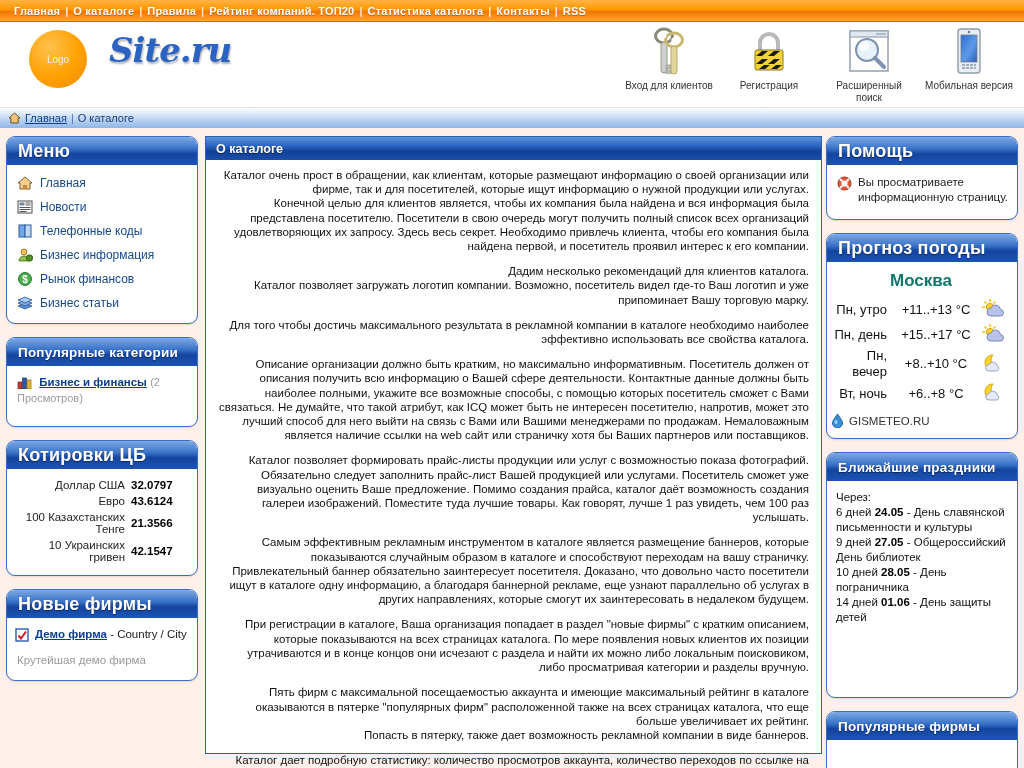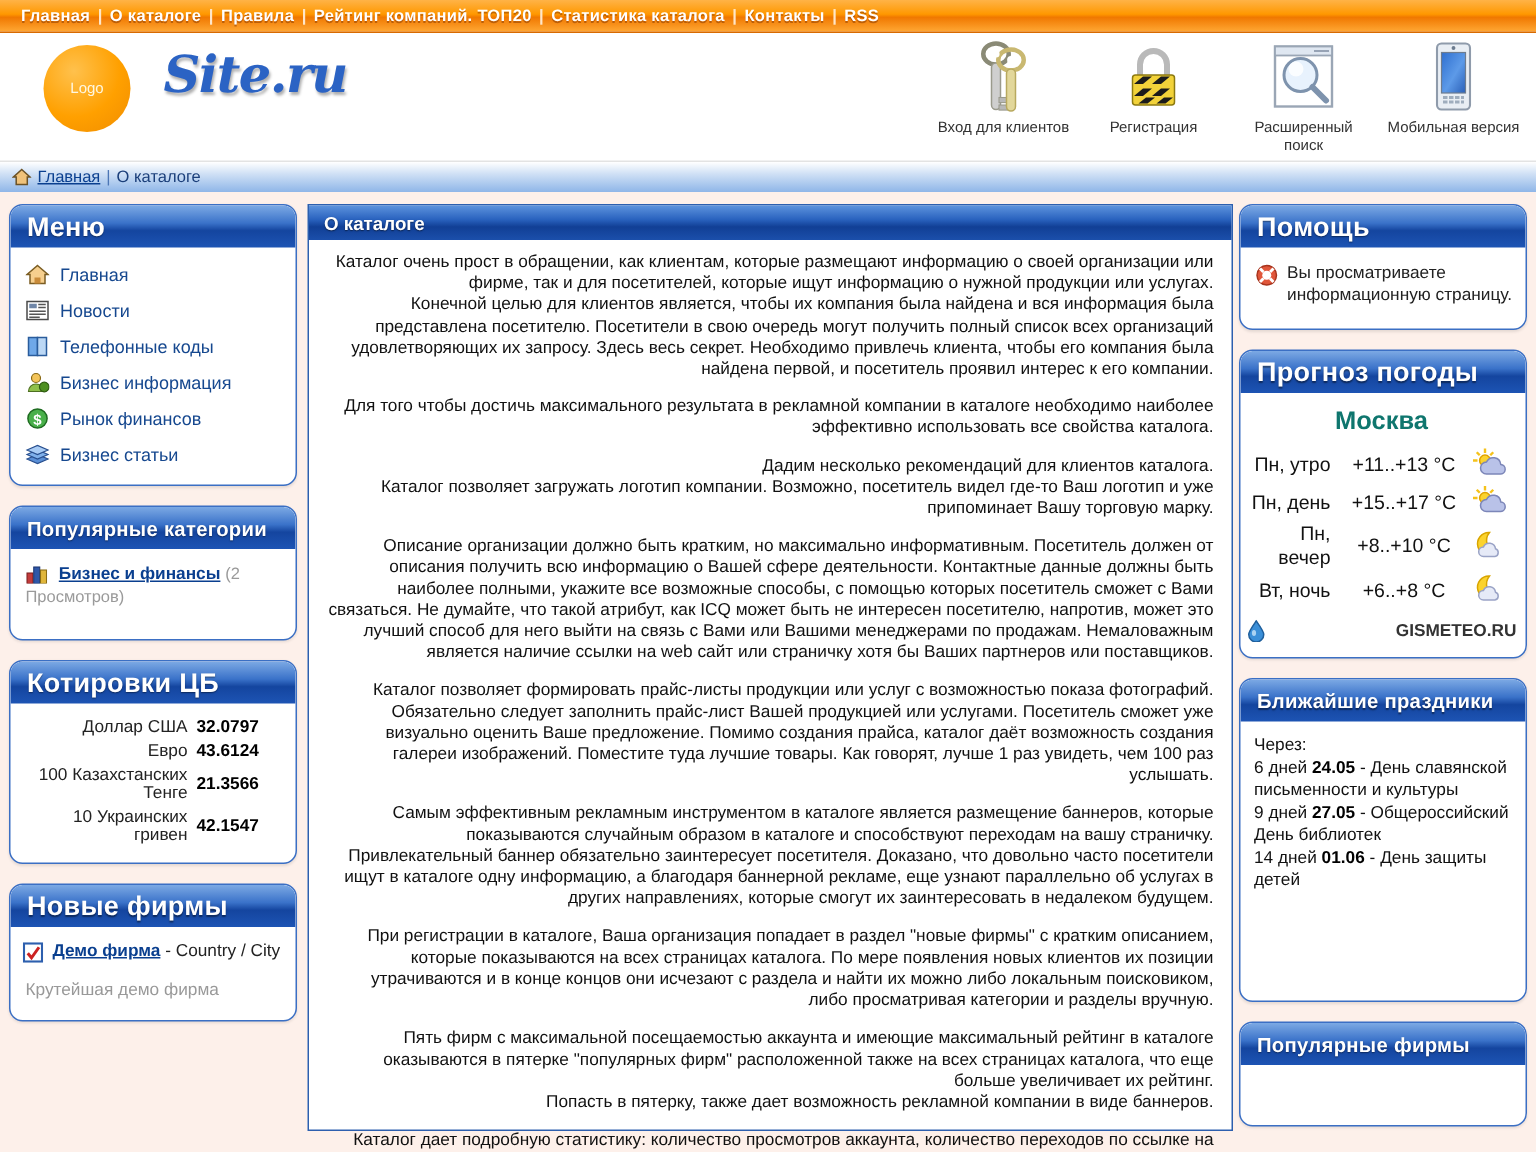--- a/index.html
+++ b/index.html
@@ -155,21 +155,21 @@
   }
   
   .help-row { display: flex; gap: 6px; font-size: 11.5px; line-height: 15px; color: #222; }
   
   .wx-city { text-align: center; font-size: 17px; font-weight: bold; color: #0f766e; margin: 3px 0 6px 0; }
   table.wx { width: 100%; border-collapse: collapse; }
   table.wx td { font-size: 13px; padding: 1px 0; vertical-align: middle; color: #111; }
   table.wx td.when { text-align: right; width: 64px; padding-right: 8px; line-height: 16px; }
   table.wx td.temp { text-align: center; line-height: 16px; }
   table.wx td.wico { width: 34px; text-align: center; }
-  .wx-src { text-align: center; font-size: 11.5px; color: #333; margin-top: 7px; display: flex; justify-content: space-between; align-items: center; gap: 5px; font-weight: bold; }
+  .wx-src { text-align: center; font-size: 11.5px; color: #333; margin-top: 7px; display: flex; justify-content: flex-start; align-items: center; gap: 5px; }
   
   .hol { font-size: 11.5px; line-height: 15px; color: #111; }
   .hol b { color: #000; }
   
   .spacer-tall { height: 56px; }
 </style>
 </head>
 <body>
 
 <div id="topnav">
@@ -431,22 +431,22 @@
       </div>
     </div>
 
   </div>
 
   <div class="col-mid">
     <div id="content-panel">
       <div id="content-head">О каталоге</div>
       <div id="content-body">
         <p>Каталог очень прост в обращении, как клиентам, которые размещают информацию о своей организации или фирме, так и для посетителей, которые ищут информацию о нужной продукции или услугах.<br>Конечной целью для клиентов является, чтобы их компания была найдена и вся информация была представлена посетителю. Посетители в свою очередь могут получить полный список всех организаций удовлетворяющих их запросу. Здесь весь секрет. Необходимо привлечь клиента, чтобы его компания была найдена первой, и посетитель проявил интерес к его компании.</p>
+        <p>Дадим несколько рекомендаций для клиентов каталога.<br>Каталог позволяет загружать логотип компании. Возможно, посетитель видел где-то Ваш логотип и уже припоминает Вашу торговую марку.</p>
         <p>Для того чтобы достичь максимального результата в рекламной компании в каталоге необходимо наиболее эффективно использовать все свойства каталога.</p>
-        <p>Дадим несколько рекомендаций для клиентов каталога.<br>Каталог позволяет загружать логотип компании. Возможно, посетитель видел где-то Ваш логотип и уже припоминает Вашу торговую марку.</p>
         <p>Описание организации должно быть кратким, но максимально информативным. Посетитель должен от описания получить всю информацию о Вашей сфере деятельности. Контактные данные должны быть наиболее полными, укажите все возможные способы, с помощью которых посетитель сможет с Вами связаться. Не думайте, что такой атрибут, как ICQ может быть не интересен посетителю, напротив, может это лучший способ для него выйти на связь с Вами или Вашими менеджерами по продажам. Немаловажным является наличие ссылки на web сайт или страничку хотя бы Ваших партнеров или поставщиков.</p>
         <p>Каталог позволяет формировать прайс-листы продукции или услуг с возможностью показа фотографий. Обязательно следует заполнить прайс-лист Вашей продукцией или услугами. Посетитель сможет уже визуально оценить Ваше предложение. Помимо создания прайса, каталог даёт возможность создания галереи изображений. Поместите туда лучшие товары. Как говорят, лучше 1 раз увидеть, чем 100 раз услышать.</p>
         <p>Самым эффективным рекламным инструментом в каталоге является размещение баннеров, которые показываются случайным образом в каталоге и способствуют переходам на вашу страничку. Привлекательный баннер обязательно заинтересует посетителя. Доказано, что довольно часто посетители ищут в каталоге одну информацию, а благодаря баннерной рекламе, еще узнают параллельно об услугах в других направлениях, которые смогут их заинтересовать в недалеком будущем.</p>
         <p>При регистрации в каталоге, Ваша организация попадает в раздел "новые фирмы" с кратким описанием, которые показываются на всех страницах каталога. По мере появления новых клиентов их позиции утрачиваются и в конце концов они исчезают с раздела и найти их можно либо локальным поисковиком, либо просматривая категории и разделы вручную.</p>
         <p>Пять фирм с максимальной посещаемостью аккаунта и имеющие максимальный рейтинг в каталоге оказываются в пятерке "популярных фирм" расположенной также на всех страницах каталога, что еще больше увеличивает их рейтинг.<br>Попасть в пятерку, также дает возможность рекламной компании в виде баннеров.</p>
         <p>Каталог дает подробную статистику: количество просмотров аккаунта, количество переходов по ссылке на Ваш сайт, количество показов баннеров, кликов по баннерам, CTR баннеров, комментарии и оценку которые оставили посетители.</p>
 
       </div>
     </div>
   </div>
@@ -552,20 +552,25 @@
           <span>6 дней</span>
           <b>24.05</b>
           <span>- День славянской письменности и культуры</span>
         </div>
         <div class="hol">
           <span>9 дней</span>
           <b>27.05</b>
           <span>- Общероссийский День библиотек</span>
         </div>
         <div class="hol">
+          <span>10 дней</span>
+          <b>28.05</b>
+          <span>- День пограничника</span>
+        </div>
+        <div class="hol">
           <span>14 дней</span>
           <b>01.06</b>
           <span>- День защиты детей</span>
         </div>
         <div class="spacer-tall"></div>
       </div>
     </div>
 
     <div class="panel">
       <div class="panel-head" style="font-size:13.5px;">Популярные фирмы</div>

